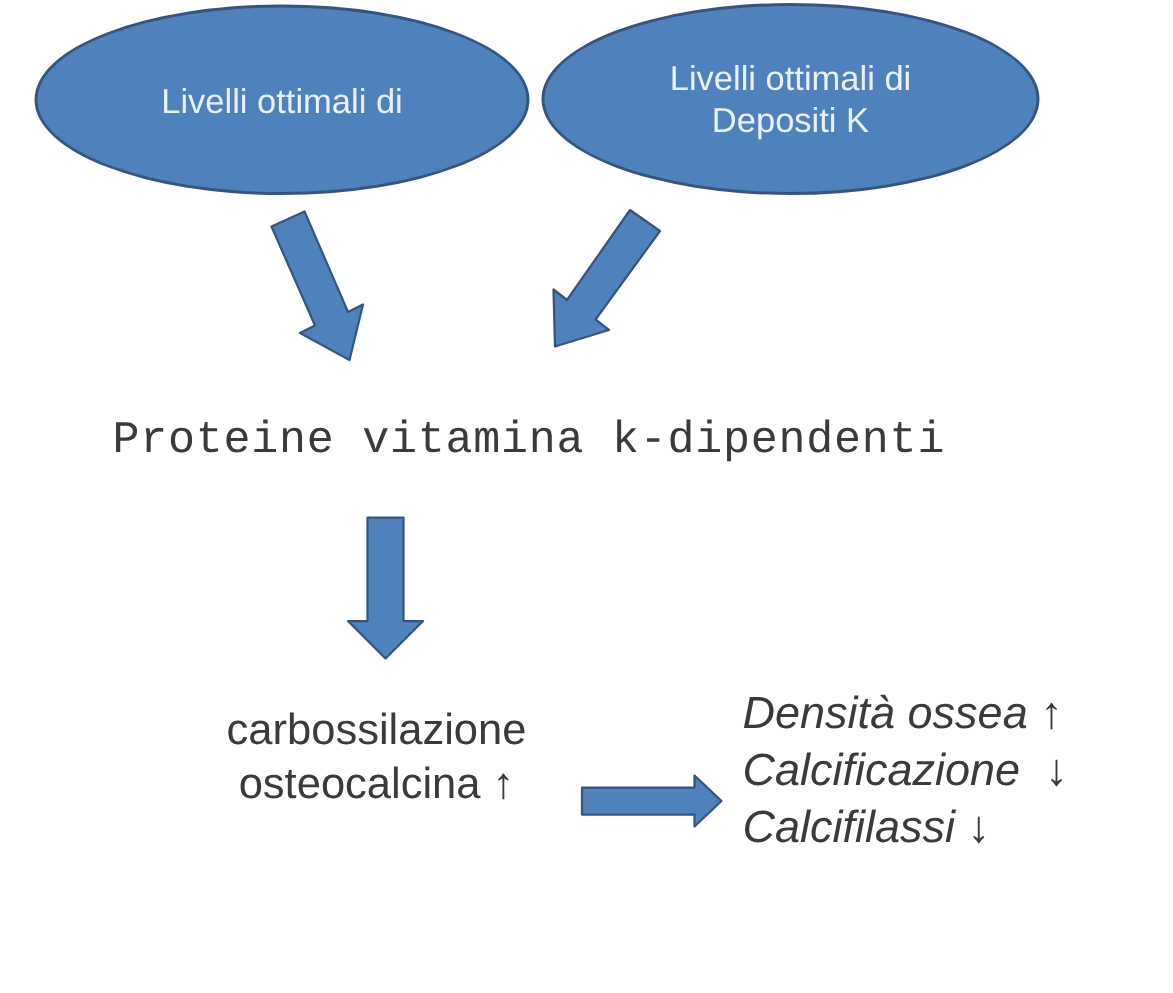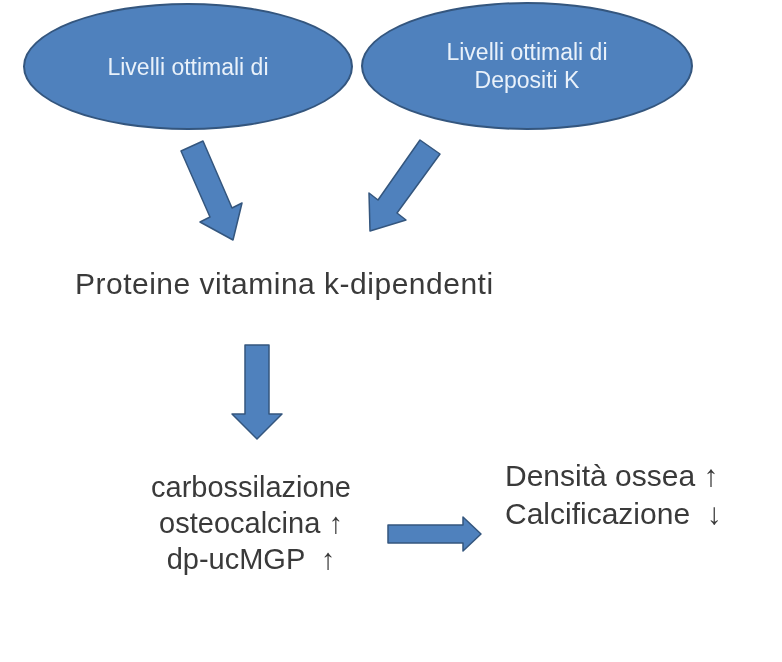--- a/index.html
+++ b/index.html
@@ -43,40 +43,42 @@
     pointer-events: none;
   }
   .block-arrow {
     fill: var(--shape-fill);
     stroke: var(--shape-border);
     stroke-width: 1.5;
     stroke-linejoin: round;
   }
   .proteins-label {
     position: absolute;
-    left: 55px; top: 266px;
+    left: 55px; top: 276px;
     font-size: 30px;
     line-height: 36px;
     letter-spacing: 0.5px;
     white-space: pre-wrap;
+    font-family: Liberation Mono, monospace;
   }
   .markers-block {
     position: absolute;
     left: 111px; top: 469px;
     width: 240px;
     text-align: center;
     font-size: 29px;
     line-height: 36px;
   }
   .markers-block .text-line { white-space: pre-wrap; }
   .outcomes-block {
     position: absolute;
-    left: 485px; top: 457px;
+    left: 475px; top: 457px;
     font-size: 30px;
     line-height: 38px;
+    font-style: italic;
   }
   .outcomes-block .text-line { white-space: pre-wrap; }
 </style>
 </head>
 <body>
 
 <div class="canvas">
 
   <div class="ellipse ellipse-d">
     <div>
@@ -96,21 +98,21 @@
     <polygon class="block-arrow" points="400,140 358,200 349,193 350,231 386,220 377,213 420,154"></polygon>
     <polygon class="block-arrow" points="225,345 225,414 212,414 237,439 262,414 249,414 249,345"></polygon>
     <polygon class="block-arrow" points="368,525 443,525 443,517 461,534 443,551 443,543 368,543"></polygon>
   </svg>
 
   <div class="proteins-label">Proteine vitamina k-dipendenti</div>
 
   <div class="markers-block">
     <div class="text-line">carbossilazione</div>
     <div class="text-line">osteocalcina ↑</div>
-    <div class="text-line">dp-ucMGP  ↑</div>
   </div>
 
   <div class="outcomes-block">
     <div class="text-line">Densità ossea ↑</div>
     <div class="text-line">Calcificazione  ↓</div>
+    <div class="text-line">Calcifilassi ↓</div>
   </div>
 
 </div>
 
 </body></html>

